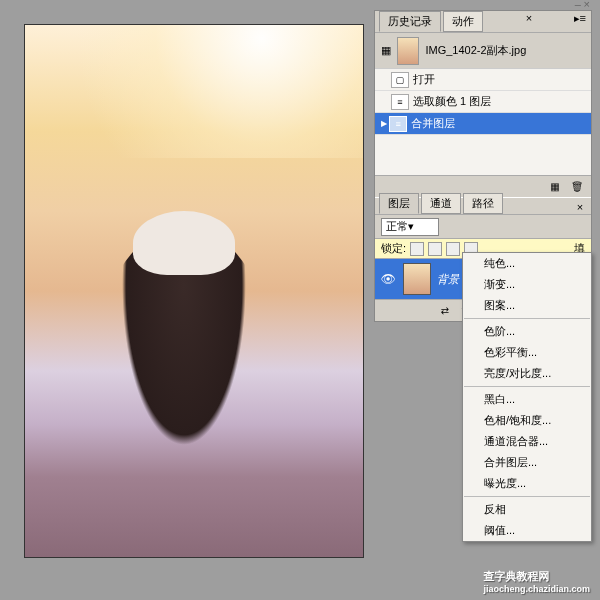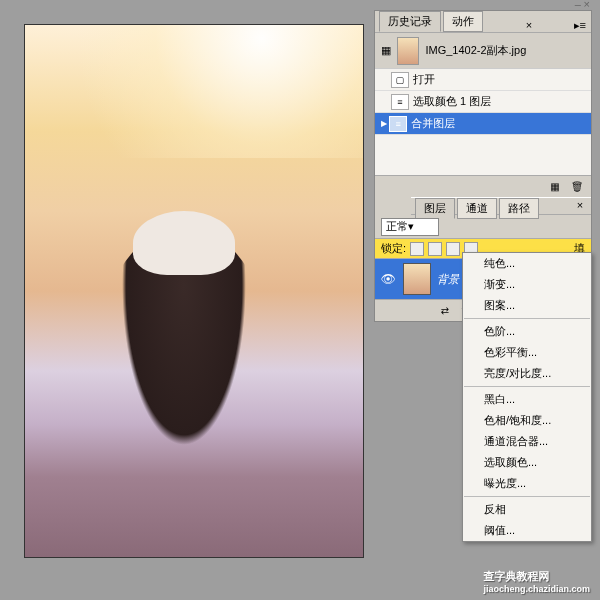--- a/index.html
+++ b/index.html
@@ -3,39 +3,39 @@
 <meta charset="utf-8">
 <style>
 *{box-sizing:border-box;margin:0;padding:0;font-family:"Microsoft YaHei",SimSun,sans-serif;font-size:11px;}
 body{background:#9e9e9e;width:600px;height:600px;position:relative;overflow:hidden;}
 .canvas{position:absolute;left:24px;top:24px;width:340px;height:534px;background:#fff;border:1px solid #333;overflow:hidden;}
 .photo{width:100%;height:100%;background:linear-gradient(180deg,#fef0d8 0%,#f5d89a 20%,#f0cfa5 35%,#e5b890 50%,#dcd0e0 65%,#c5b0c8 75%,#a08090 85%,#8a6a78 100%);position:relative;}
 .photo::before{content:"";position:absolute;top:0;left:0;right:0;height:25%;background:radial-gradient(circle at 70% 10%,rgba(255,255,255,.95) 0%,rgba(255,240,200,.5) 40%,transparent 70%);}
 .photo::after{content:"";position:absolute;top:38%;left:20%;width:54%;height:55%;background:radial-gradient(ellipse at 50% 20%,#3a2a28 0%,#2a1d1c 45%,transparent 48%);border-radius:50% 50% 20% 20%;}
 .hat{position:absolute;top:35%;left:32%;width:30%;height:12%;background:#efe8e2;border-radius:60% 60% 40% 40%;z-index:2;}
 .panels{position:absolute;right:8px;top:10px;width:218px;background:#d4d0c8;border:1px solid #888;}
-.panel-header{background:#d4d0c8;border-bottom:1px solid #aaa;height:22px;display:flex;align-items:flex-end;padding:0 4px;font-size:10px;}
+.panel-header{background:#d4d0c8;border-bottom:1px solid #aaa;height:22px;display:flex;align-items:flex-start;padding:0 4px;font-size:10px;}
 .tab{padding:2px 8px;border:1px solid #999;background:#e8e4dc;margin-right:2px;}
 .tab.active{background:#d4d0c8;border-bottom-color:#d4d0c8;}
 .ctrl-btn{margin-left:auto;width:14px;height:14px;display:flex;align-items:center;justify-content:center;cursor:pointer;}
 .file-row{display:flex;align-items:center;padding:4px 6px;border-bottom:1px solid #ccc;height:36px;}
 .thumb{width:22px;height:28px;background:linear-gradient(#f5e0b8,#d5a080);margin:0 6px;border:1px solid #999;}
 .hist-list{background:#f5f3ef;}
 .hist-item{display:flex;align-items:center;height:22px;padding:0 6px;border-bottom:1px solid #ddd;}
 .hist-item.selected{background:#3875d7;color:#fff;}
 .hist-icon{width:18px;height:16px;margin-right:4px;display:flex;align-items:center;justify-content:center;font-size:9px;border:1px solid #aaa;background:#fff;}
 .hist-item.selected .hist-icon{background:#cbdcf4;border-color:#fff;}
 .hist-item .arrow{margin-right:2px;font-size:8px;}
 .hist-empty{height:40px;background:#f5f3ef;}
 .panel-footer{height:22px;background:#d4d0c8;border-top:1px solid #aaa;display:flex;justify-content:flex-end;align-items:center;gap:6px;padding:0 6px;}
 .ft-icn{width:16px;height:16px;display:flex;align-items:center;justify-content:center;font-size:10px;}
-.layers-header{height:18px;display:flex;align-items:flex-start;padding:0 4px;border-top:1px solid #fff;border-bottom:1px solid #aaa;margin-left:36px;}
+.layers-header{height:18px;display:flex;align-items:flex-end;padding:0 4px;border-top:1px solid #fff;border-bottom:1px solid #aaa;}
 .layers-ctrl{height:24px;display:flex;align-items:center;padding:0 6px;background:#d4d0c8;border-bottom:1px solid #aaa;gap:4px;}
 .blend-sel{width:58px;height:18px;border:1px solid #888;background:#fff;display:flex;align-items:center;padding:0 4px;font-size:10px;justify-content:flex-start;}
-.lock-row{height:20px;display:flex;align-items:center;padding:0 6px;font-size:10px;gap:4px;background:#fde047;border-bottom:1px solid #aaa;}
+.lock-row{height:20px;display:flex;align-items:center;padding:0 6px;font-size:10px;gap:4px;background:#fef9c3;border-bottom:1px solid #aaa;}
 .lock-icn{width:14px;height:14px;border:1px solid #999;background:#eee;}
 .layer-row{display:flex;align-items:center;height:40px;background:#3875d7;color:#fff;padding:0 4px;}
 .eye{width:18px;height:18px;font-size:12px;display:flex;align-items:center;justify-content:center;}
 .layer-thumb{width:28px;height:32px;background:linear-gradient(#f5e0b8,#d5a080);border:1px solid #555;margin:0 6px;}
 .layer-name{font-style:italic;}
 .layers-empty{height:0;background:#f5f3ef;}
 .context-menu{position:absolute;right:8px;top:252px;width:130px;background:#f5f3ef;border:1px solid #888;box-shadow:2px 2px 4px rgba(0,0,0,.3);z-index:10;}
 .menu-item{height:21px;display:flex;align-items:center;padding:0 21px;font-size:11px;}
 .menu-item.selected{background:#3875d7;color:#fff;}
 .menu-sep{height:1px;background:#bbb;margin:2px 1px;}
@@ -135,21 +135,21 @@
     <div class="menu-item">渐变...</div>
     <div class="menu-item">图案...</div>
     <div class="menu-sep"></div>
     <div class="menu-item">色阶...</div>
     <div class="menu-item">色彩平衡...</div>
     <div class="menu-item">亮度/对比度...</div>
     <div class="menu-sep"></div>
     <div class="menu-item">黑白...</div>
     <div class="menu-item">色相/饱和度...</div>
     <div class="menu-item">通道混合器...</div>
-    <div class="menu-item">选取颜色...</div>
+    <div class="menu-item">合并图层...</div>
     <div class="menu-item">曝光度...</div>
     <div class="menu-sep"></div>
     <div class="menu-item">反相</div>
     <div class="menu-item">阈值...</div>
   </div>
 
 <div class="watermark">
   <span>查字典教程网</span>
   <span class="sub">jiaocheng.chazidian.com</span>
 </div>

